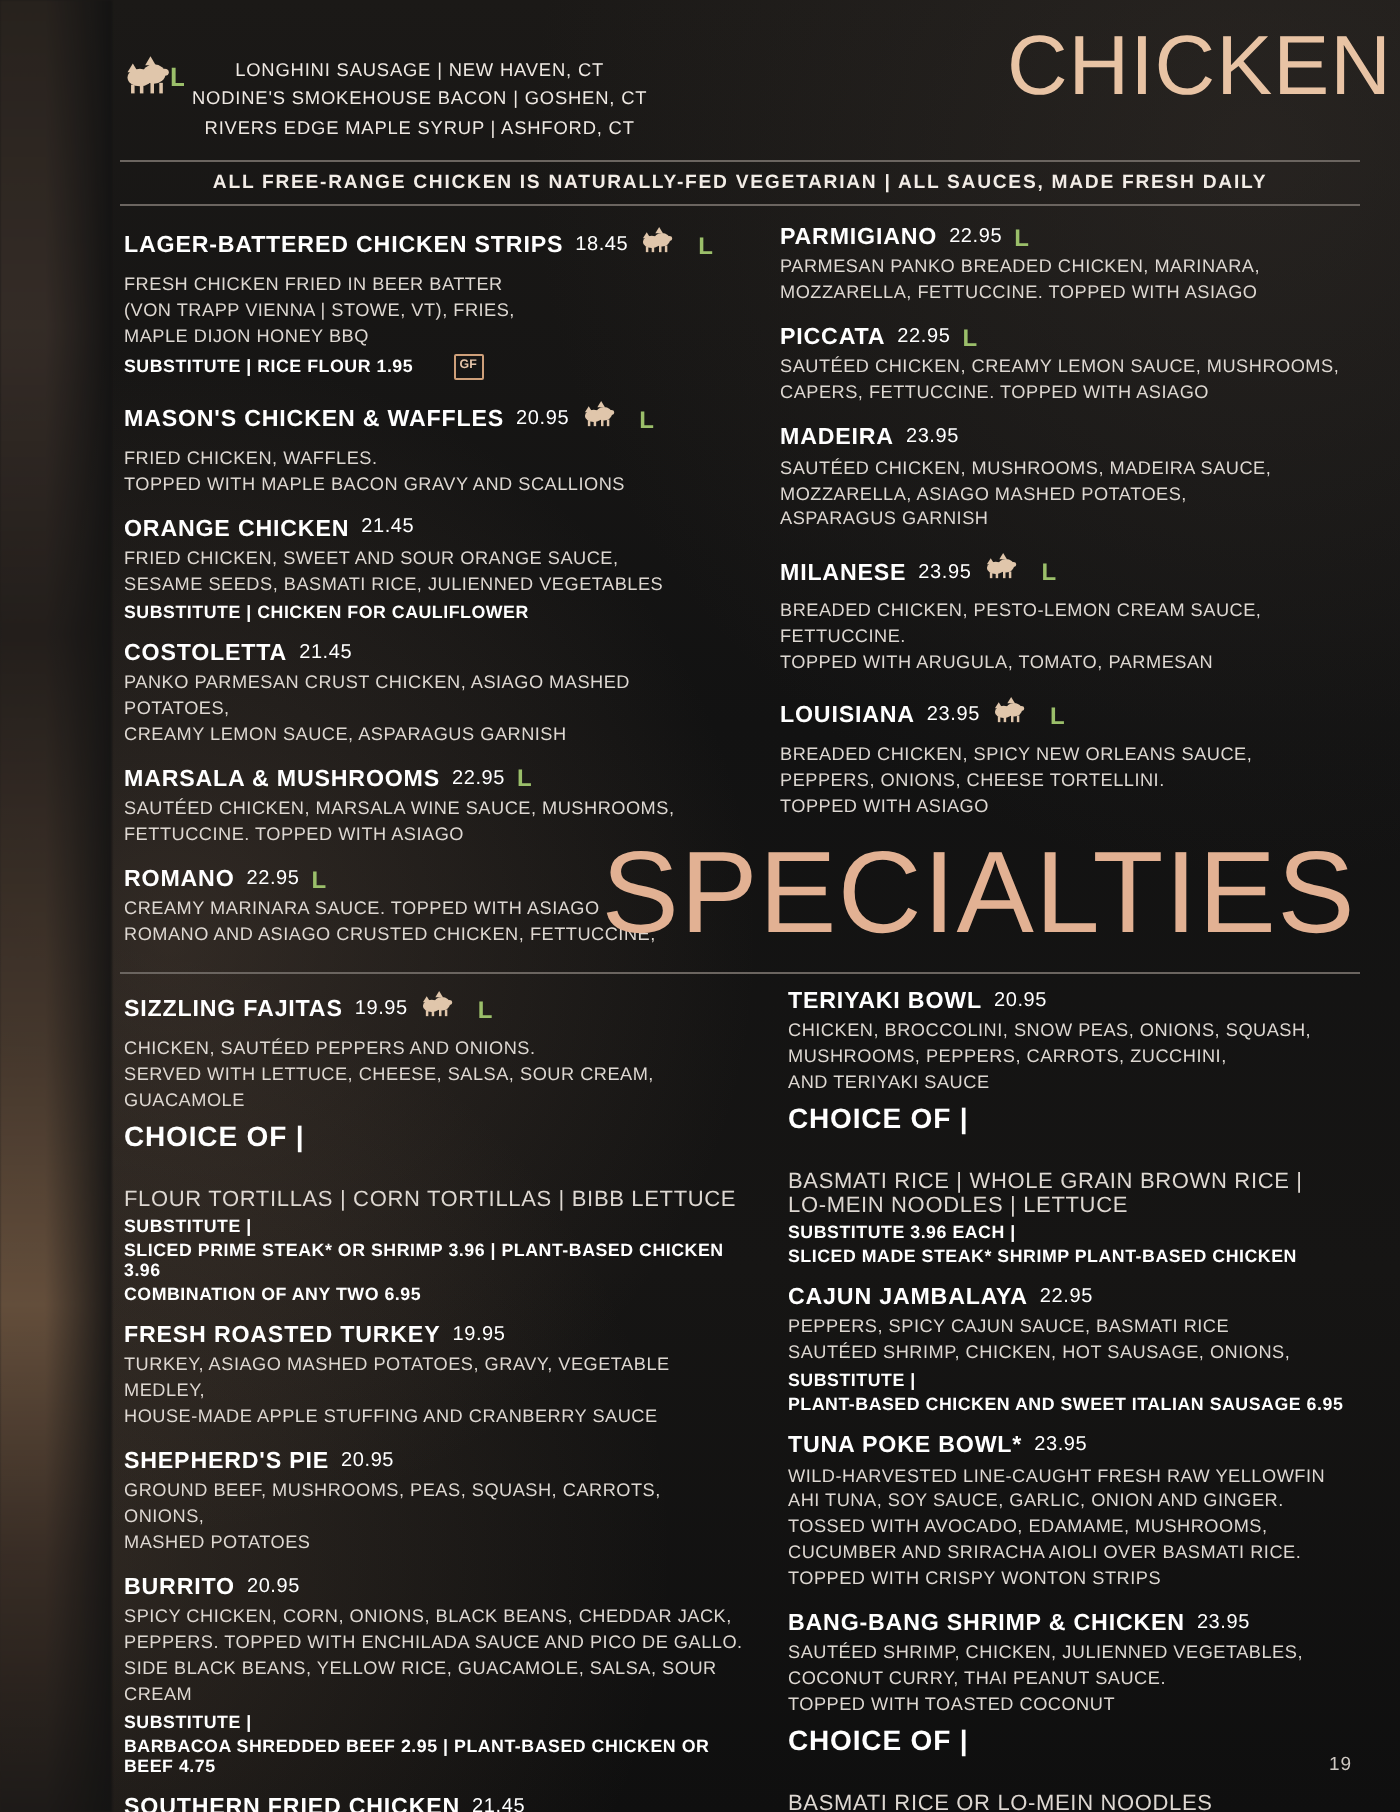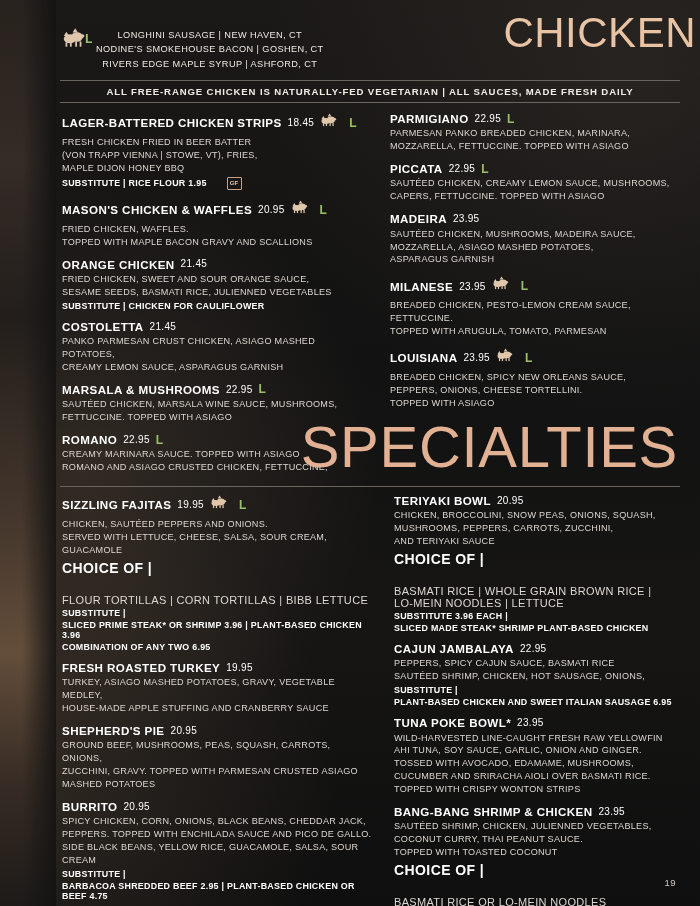--- a/index.html
+++ b/index.html
@@ -408,21 +408,20 @@
           <div>HOUSE-MADE APPLE STUFFING AND CRANBERRY SAUCE</div>
         </div>
       </div>
       <div class="item">
         <div class="nm">
           <span>SHEPHERD'S PIE</span>
           <span class="price">20.95</span>
         </div>
         <div class="desc">
           <div>GROUND BEEF, MUSHROOMS, PEAS, SQUASH, CARROTS, ONIONS,</div>
-          <div>ZUCCHINI, GRAVY. TOPPED WITH PARMESAN CRUSTED ASIAGO</div>
           <div>MASHED POTATOES</div>
         </div>
       </div>
       <div class="item">
         <div class="nm">
           <span>BURRITO</span>
           <span class="price">20.95</span>
         </div>
         <div class="desc">
           <div>SPICY CHICKEN, CORN, ONIONS, BLACK BEANS, CHEDDAR JACK,</div>

